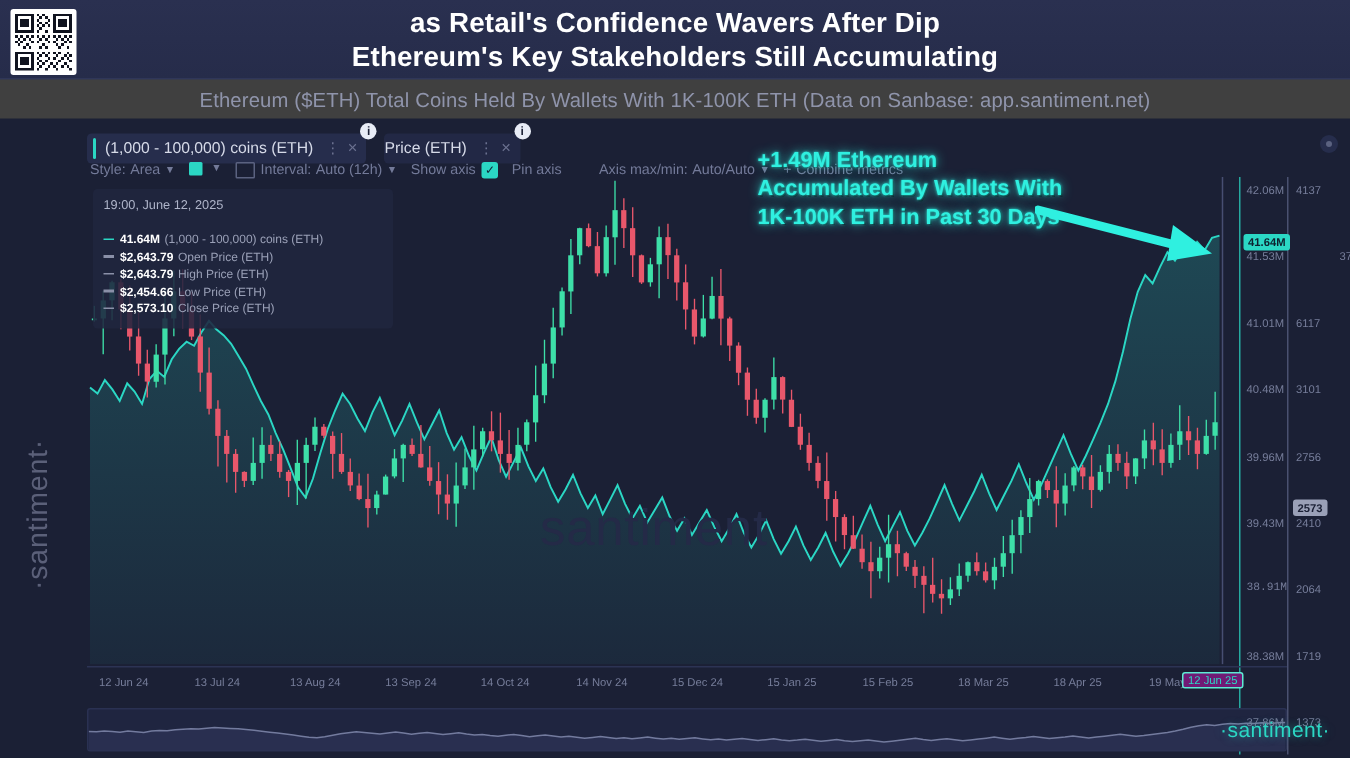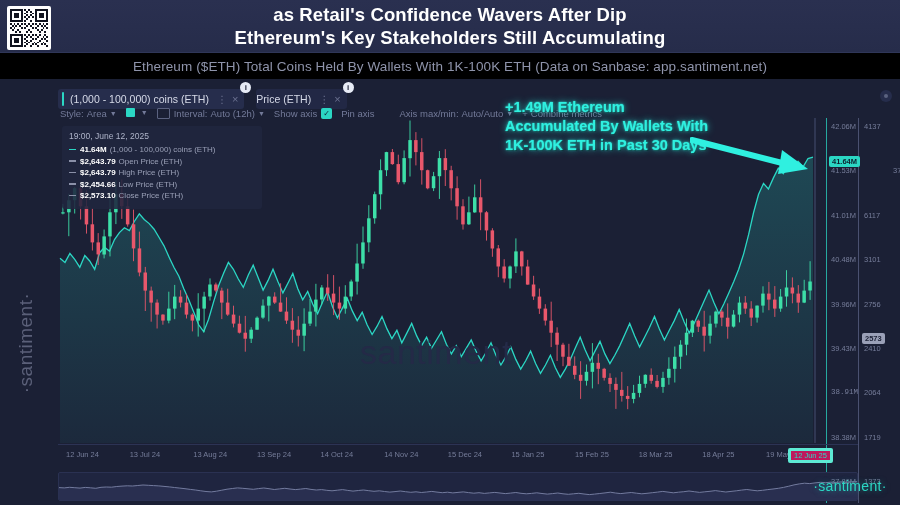--- a/index.html
+++ b/index.html
@@ -18,21 +18,21 @@
     background:linear-gradient(180deg,#2a3050 0%,#262c4a 100%);
     display:flex;flex-direction:column;align-items:center;justify-content:center;
     z-index:6;
   }
   .header .line{
     font-size:18.5px;font-weight:bold;color:#ffffff;line-height:23px;
     letter-spacing:.1px;text-align:center;
   }
   .subbar{
     position:absolute;left:0;top:52px;width:900px;height:26px;
-    background:#000000;
+    background:#404040;
     display:flex;align-items:center;justify-content:center;z-index:6;
     border-top:1px solid #2f3658;
   }
   .subbar .txt{font-size:13.5px;color:#8f94ab;letter-spacing:.1px;}
 
   
   .qr{
     position:absolute;left:7px;top:6px;width:44px;height:44px;
     background:#ffffff;border-radius:2px;z-index:9;
     padding:3px;box-sizing:border-box;
@@ -94,21 +94,21 @@
   .setrow .car{font-size:7px;margin-left:3px;color:#737a99;}
   .setrow .gap{width:16px;}
   .setrow .plus{color:#737a99;margin-right:3px;}
 
   
   .tip{
     position:absolute;left:62px;top:48px;width:200px;
     background:rgba(32,38,63,.88);border-radius:3px;padding:5px 7px 6px 7px;
     z-index:5;box-sizing:border-box;
   }
-  .tip .date{font-size:8.5px;color:#aeb4c9;margin-bottom:4px;}
+  .tip .date{font-size:8.5px;color:#aeb4c9;margin-bottom:14px;}
   .tip .row{display:flex;align-items:center;font-size:8px;margin-bottom:2.5px;line-height:9px;}
   .tip .dash{width:7px;height:1.5px;background:#8a90a8;margin-right:4px;flex:none;}
   .tip .dash.tl{background:#2bd7c4;}
   .tip .val{color:#ffffff;font-weight:bold;margin-right:3px;}
   .tip .nm{color:#9aa0b7;}
 
   
   .plot{
     position:absolute;left:58px;top:40px;width:765px;height:325px;
     overflow:hidden;
@@ -140,22 +140,22 @@
   .hl{
     position:absolute;font-size:7.5px;font-weight:bold;border-radius:2px;padding:1px 3px;white-space:nowrap;
   }
   .hl.teal{background:#2bd7c4;color:#0e2230;}
   .hl.grey{background:#9aa0b7;color:#1b2035;}
 
   
   .xaxis{position:absolute;left:58px;top:370px;width:800px;height:16px;z-index:4;}
   .xaxis .t{position:absolute;font-size:7.5px;color:#767d9a;white-space:nowrap;top:2px;}
   .xhl{
-    position:absolute;font-size:7.5px;color:#2bd7c4;border:3px solid #5eead4;border-radius:2px;
-    padding:0px 3px;background:#be185d;top:0px;white-space:nowrap;
+    position:absolute;font-size:7.5px;color:#2bd7c4;border:1px solid #5eead4;border-radius:2px;
+    padding:0px 3px;background:#701a75;top:0px;white-space:nowrap;
   }
   .xline{position:absolute;left:58px;top:366px;width:800px;height:1px;background:#2c3354;z-index:3;}
 
   
   .nav{
     position:absolute;left:58px;top:394px;width:800px;height:29px;
     background:#1f2540;border:1px solid #2a3152;box-sizing:border-box;border-radius:2px;
     overflow:hidden;
   }
   .nav svg{display:block;}

